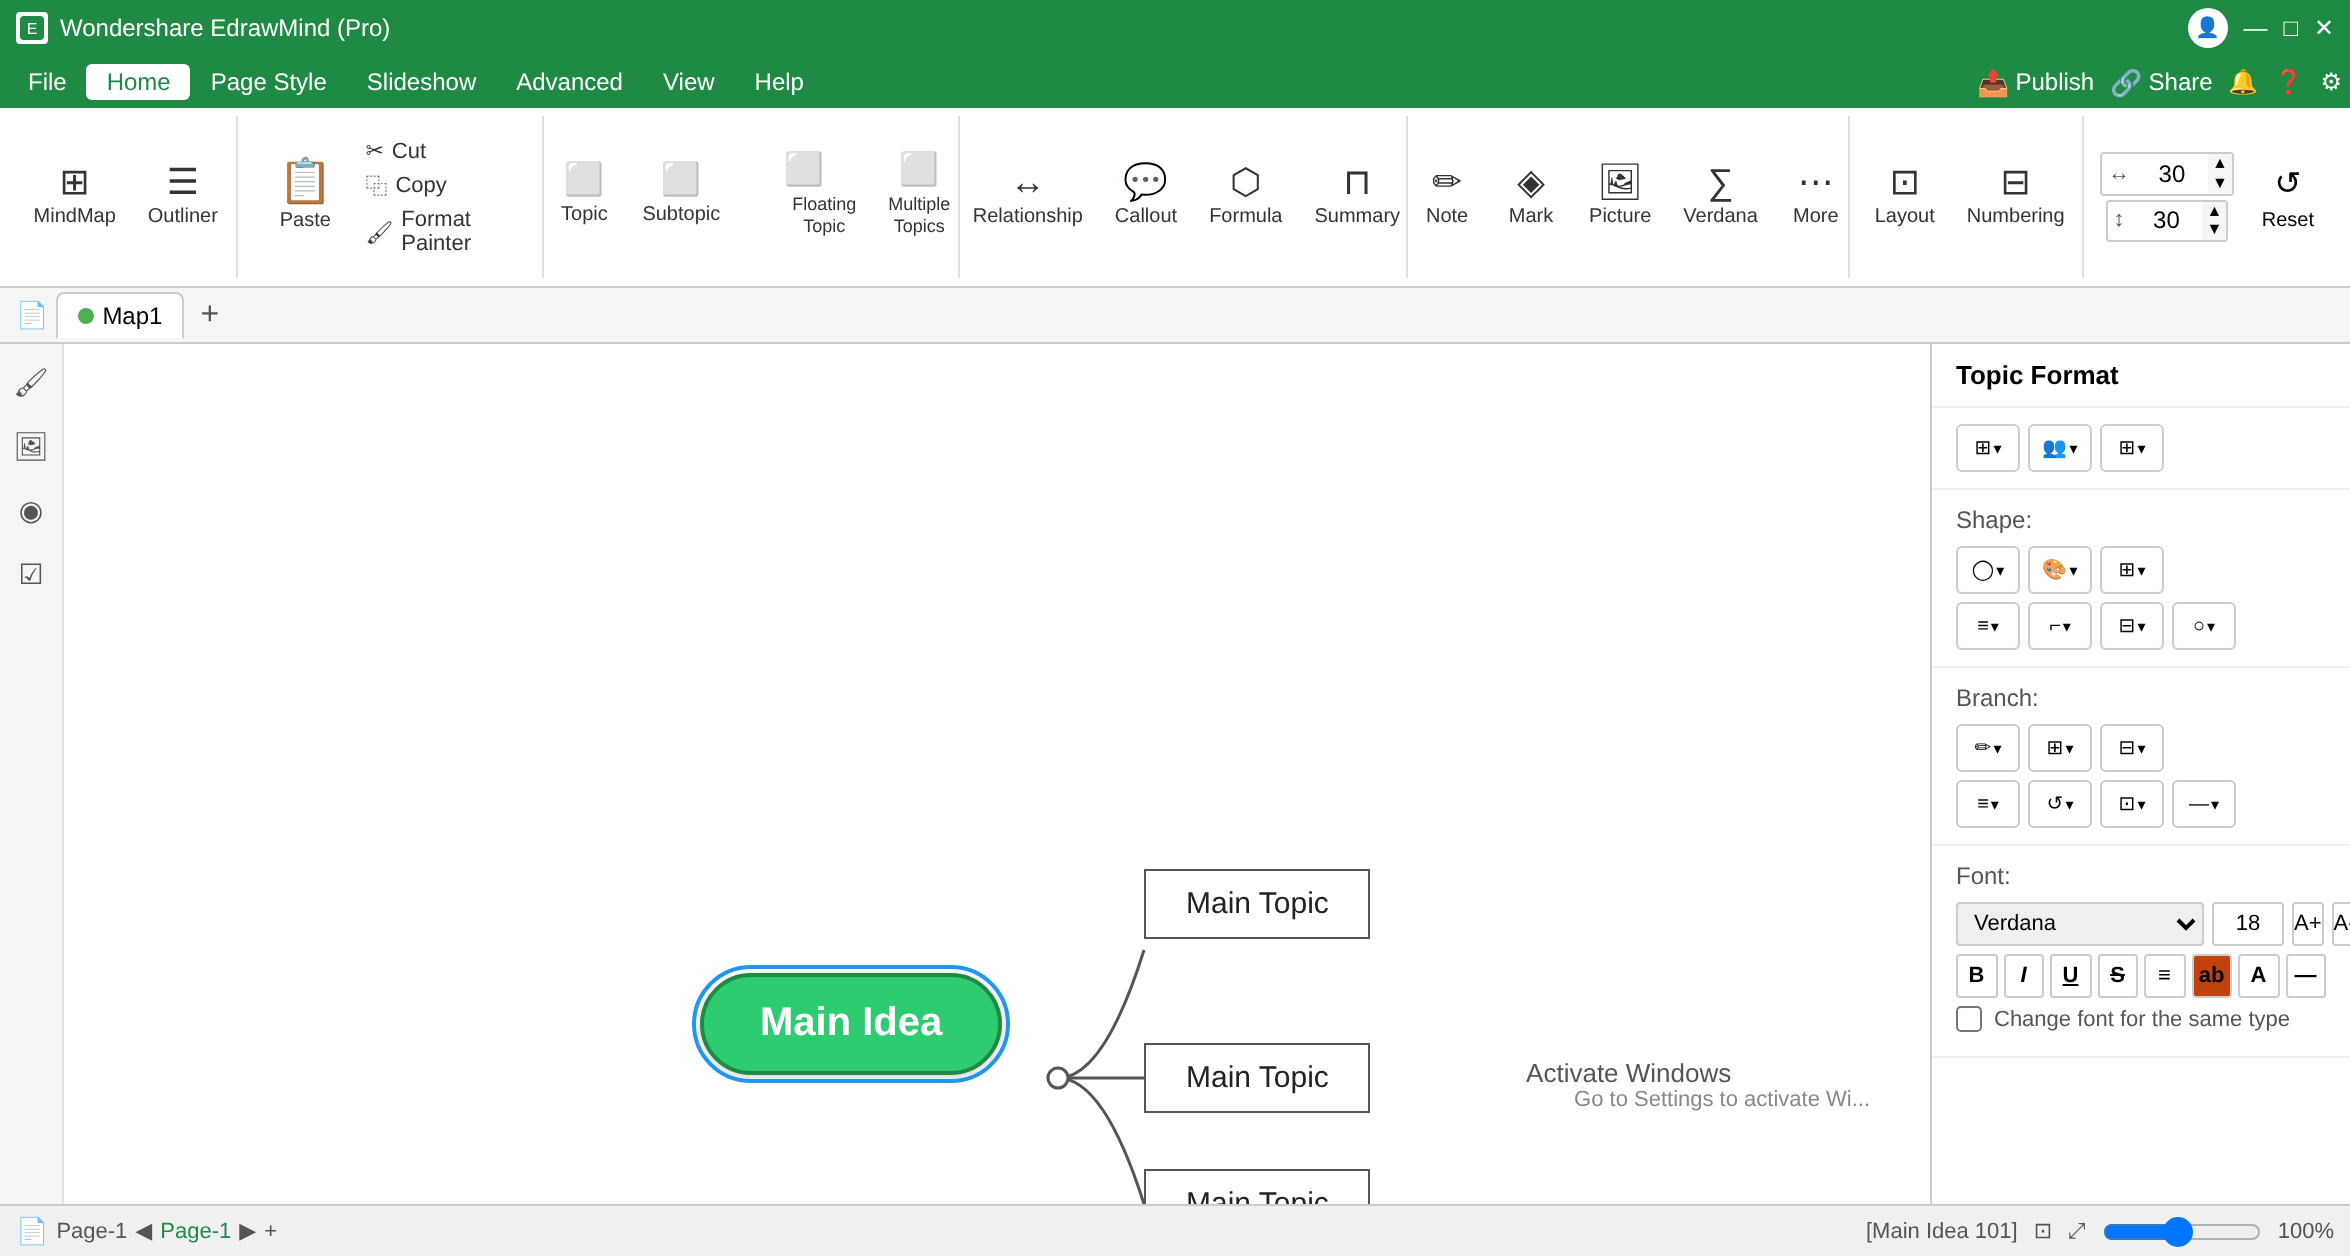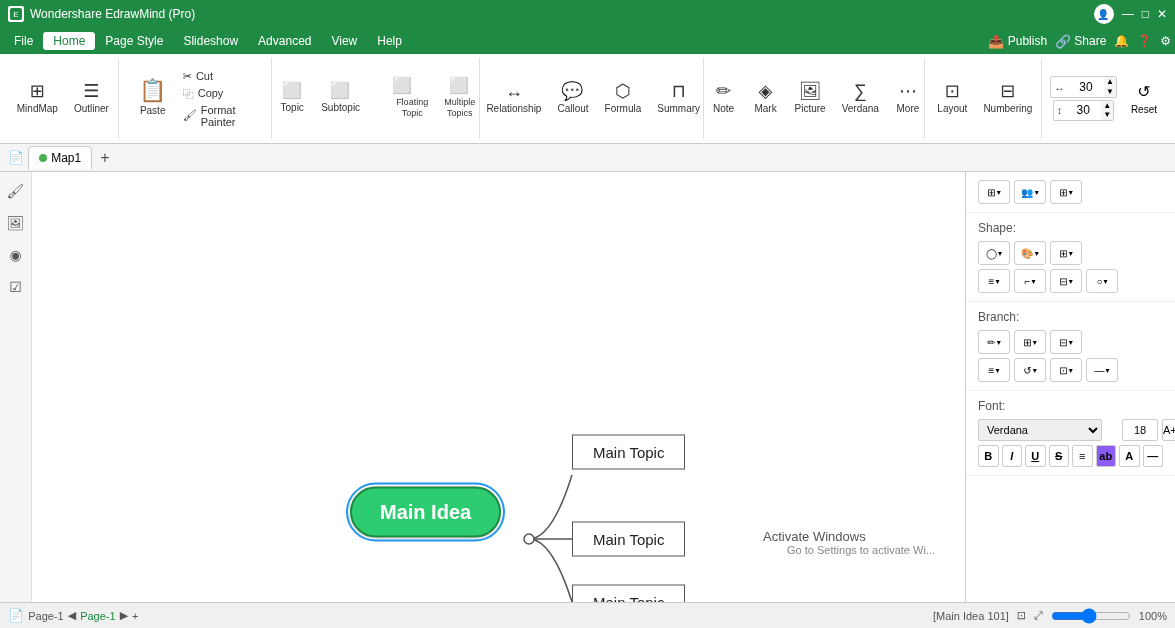--- a/index.html
+++ b/index.html
@@ -95,21 +95,21 @@
       display: flex; align-items: center; justify-content: center;
       width: 32px; height: 24px; border: 1px solid #ccc; border-radius: 3px;
       cursor: pointer; font-size: 10px; background: white;
     }
     .panel-icon-btn.dropdown::after { content: '▾'; font-size: 8px; margin-left: 1px; }
     .font-row { display: flex; align-items: center; gap: 4px; margin-bottom: 4px; }
     .font-select {
       flex: 1; border: 1px solid #ccc; border-radius: 2px;
       padding: 2px 4px; font-size: 11px; height: 22px;
     }
-    .font-size { width: 36px; border: 1px solid #ccc; border-radius: 2px; padding: 2px; font-size: 11px; text-align: center; height: 22px; margin-left: 16px; }
+    .font-size { width: 36px; border: 1px solid #ccc; border-radius: 2px; padding: 2px; font-size: 11px; text-align: center; height: 22px; }
     .font-size-btn { width: 20px; height: 22px; border: 1px solid #ccc; border-radius: 2px; font-size: 11px; cursor: pointer; background: white; display: flex; align-items: center; justify-content: center; }
     .format-row { display: flex; align-items: center; gap: 3px; }
     .fmt-btn { width: 24px; height: 22px; border: 1px solid #ccc; border-radius: 2px; font-size: 11px; cursor: pointer; background: white; display: flex; align-items: center; justify-content: center; font-weight: bold; }
     .checkbox-row { display: flex; align-items: center; gap: 6px; font-size: 11px; color: #555; padding: 4px 0; }
 
     .main-idea-box {
       position: absolute;
       left: 315px; top: 340px;
       transform: translateY(-50%);
       background: #2ecc71; border: 2px solid #1e8a44; border-radius: 30px;
@@ -392,20 +392,21 @@
       <span>Main Topic</span>
     </div>
 
     <div class="activate-overlay">
       <div style="font-weight:500;color:#555;">Activate Windows</div>
       <div style="font-size:11px;color:#888;margin-left:24px;">Go to Settings to activate Wi...</div>
     </div>
   </div>
 
   <div class="side-panel">
+    <div class="panel-header">Topic Format</div>
 
     <div class="panel-section">
       <div class="panel-icon-row">
         <div class="panel-icon-btn dropdown">⊞</div>
         <div class="panel-icon-btn dropdown">👥</div>
         <div class="panel-icon-btn dropdown">⊞</div>
       </div>
     </div>
 
     <div class="panel-section">
@@ -449,23 +450,27 @@
         <input class="font-size" value="18" style="">
         <button class="font-size-btn">A+</button>
         <button class="font-size-btn">A-</button>
       </div>
       <div class="format-row">
         <button class="fmt-btn" style="font-weight:bold;">B</button>
         <button class="fmt-btn" style="font-style:italic;">I</button>
         <button class="fmt-btn" style="text-decoration:underline;">U</button>
         <button class="fmt-btn" style="text-decoration:line-through;">S</button>
         <button class="fmt-btn">≡</button>
-        <button class="fmt-btn" style="background:#8b5cf6;">ab</button>
+        <button class="fmt-btn" style="background:#c2410c;">ab</button>
         <button class="fmt-btn">A</button>
         <button class="fmt-btn">—</button>
+      </div>
+      <div class="checkbox-row">
+        <input type="checkbox" style="">
+        <span>Change font for the same type</span>
       </div>
     </div>
   </div>
 </div>
 
 <div class="statusbar">
   <span style="font-size:13px;">📄</span>
   <span style="margin:0 4px;">Page-1</span>
   <span style="cursor:pointer;">◀</span>
   <span style="margin:0 4px;color:#1e8a44;">Page-1</span>

